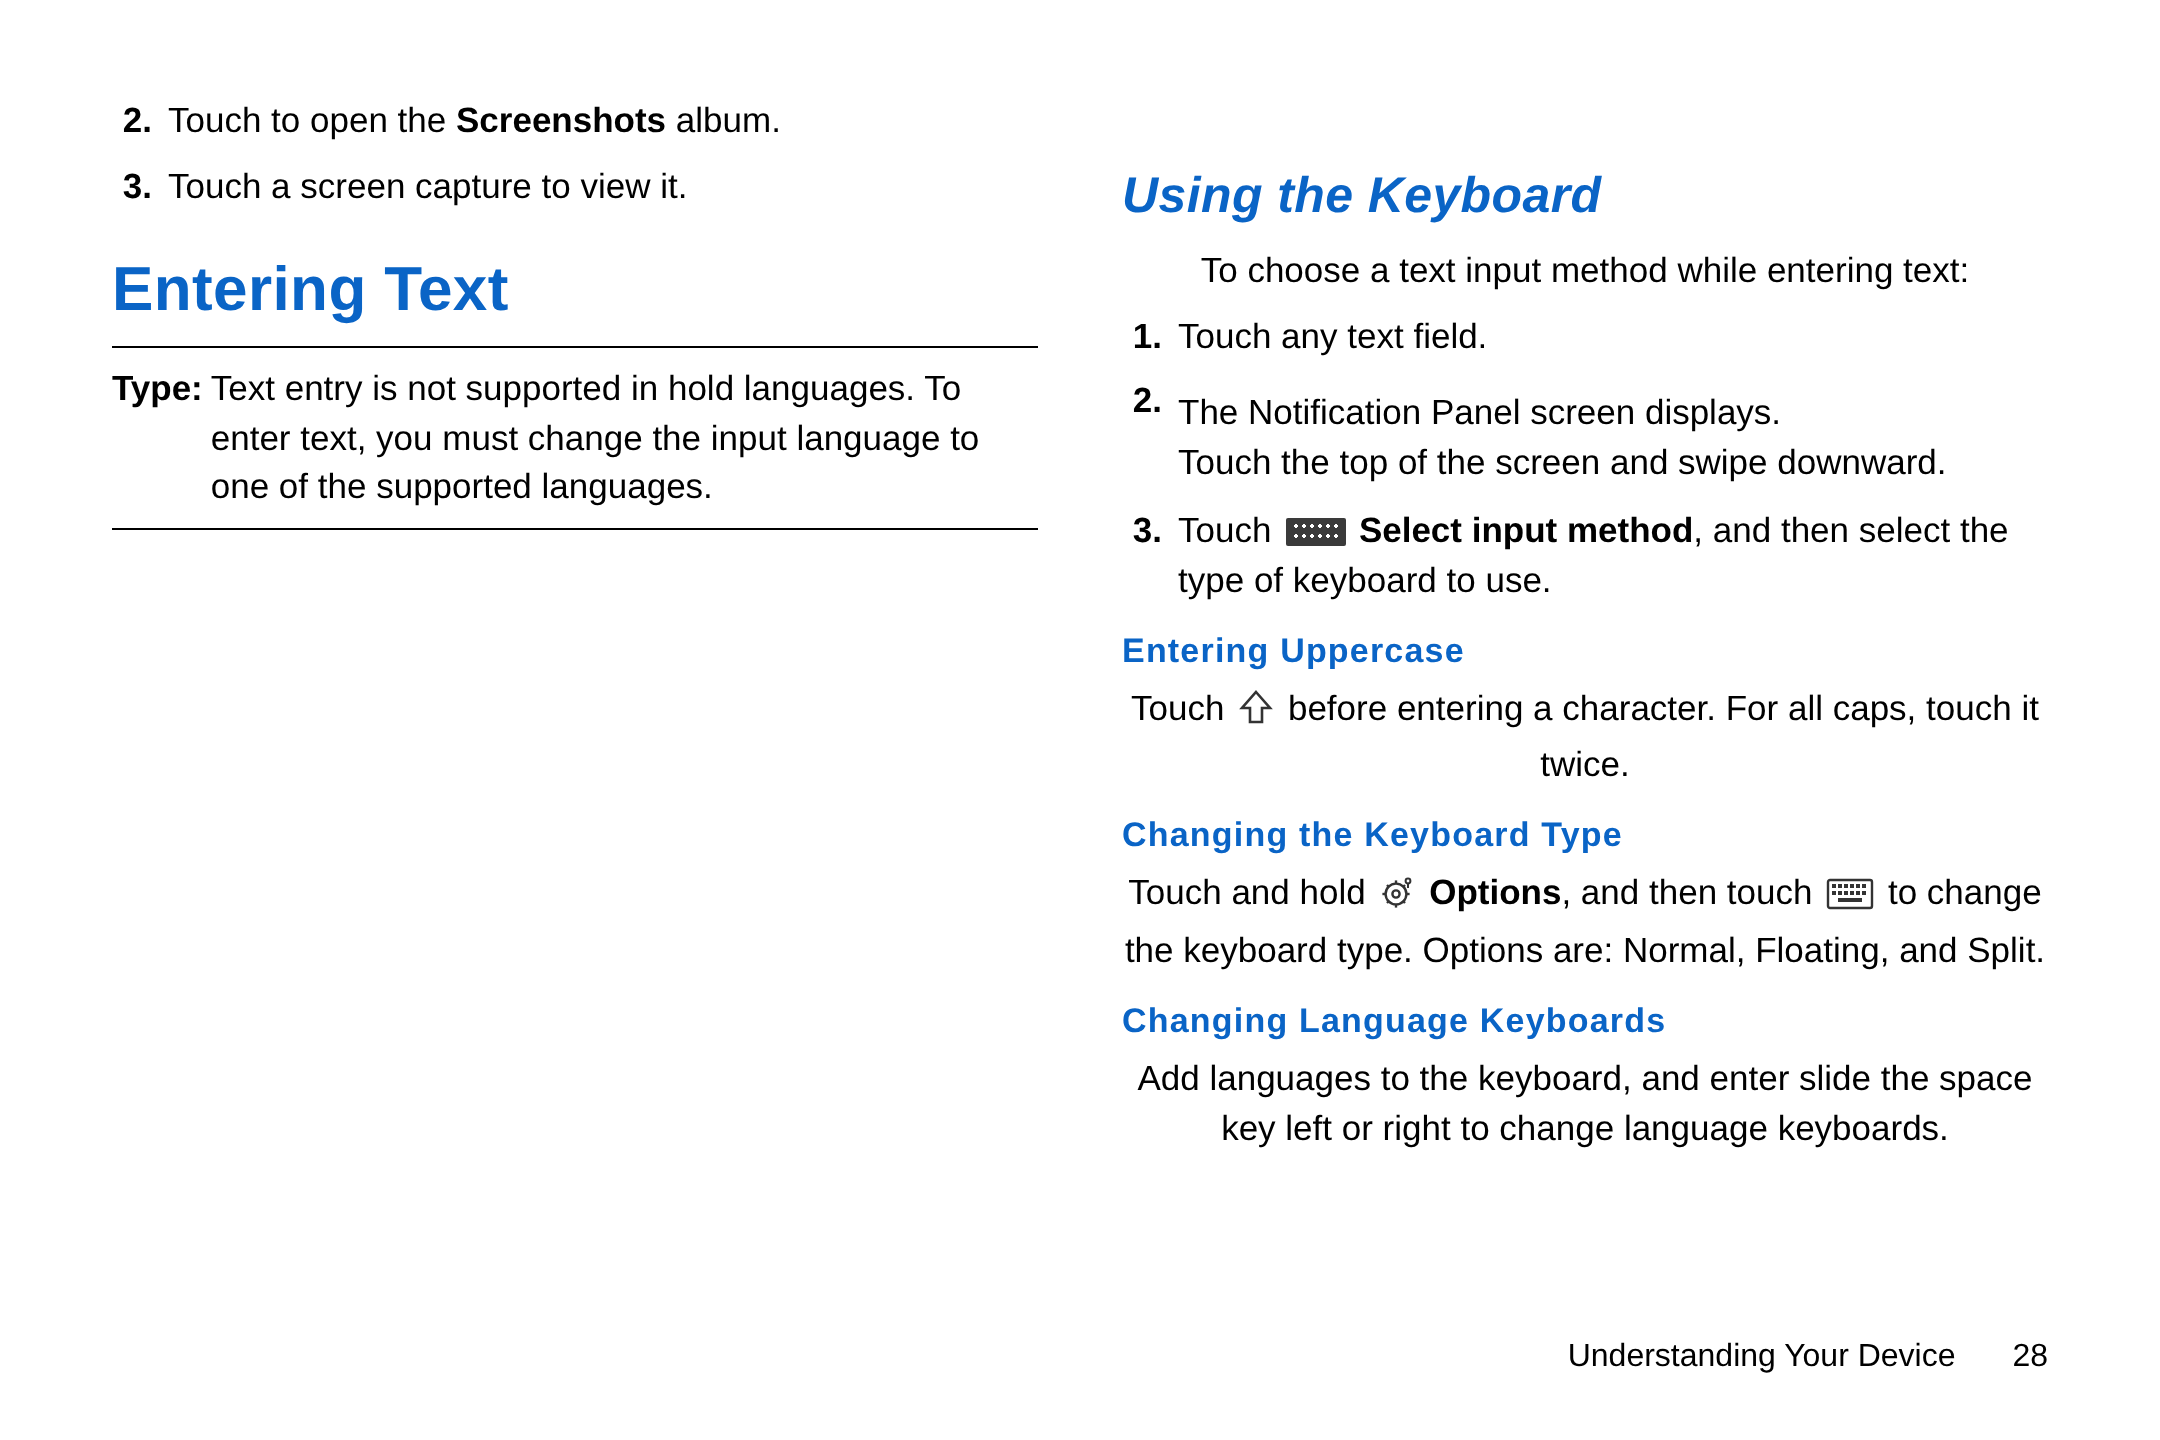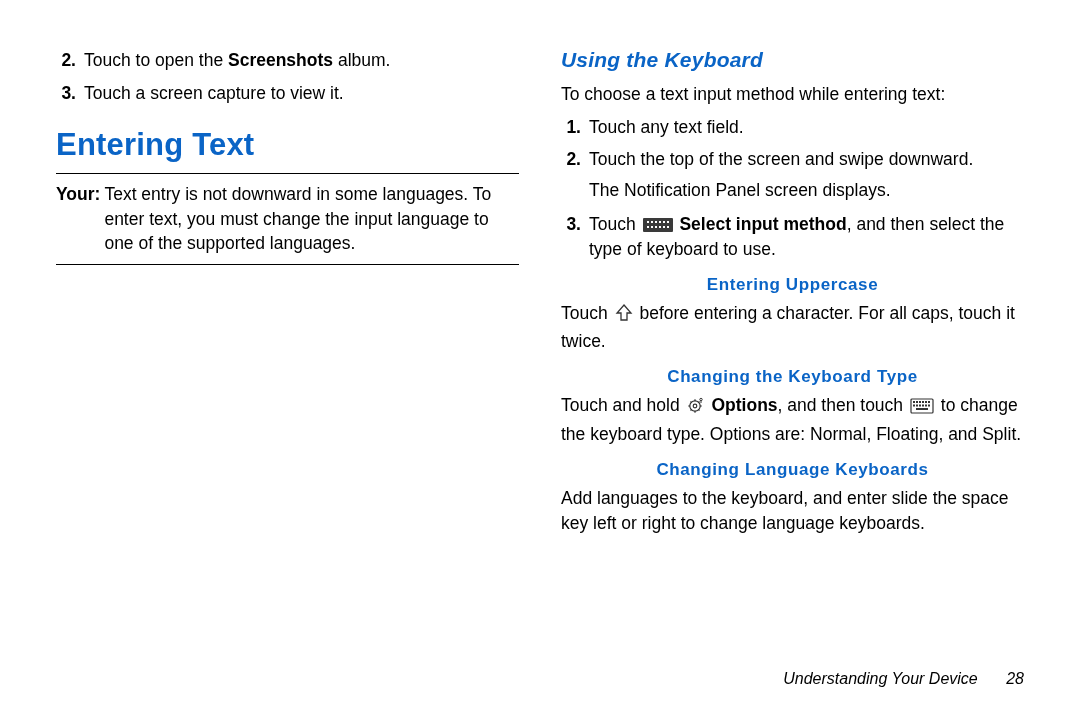--- a/index.html
+++ b/index.html
@@ -40,57 +40,57 @@
     font-weight: bold;
     font-size: 31px;
     margin-top: 22px;
     margin-bottom: 10px;
     letter-spacing: 0.2px;
   }
   h2.subsection {
     color: #0a64c6;
     font-weight: bold;
     font-style: italic;
-    font-size: 21px;
+    font-size: 25px;
     margin-bottom: 10px;
     letter-spacing: 0.2px;
+    margin-top: 36px;
   }
   h3.subsub {
     color: #0a64c6;
     font-weight: bold;
     font-size: 17px;
     margin-top: 14px;
     margin-bottom: 6px;
     letter-spacing: 0.6px;
-    text-align: center;
   }
   .para {
     line-height: 1.4;
     margin-bottom: 8px;
+    text-align: center;
   }
   .rule {
     border: 0;
     border-top: 1px solid #000;
     margin: 8px 0 8px 0;
   }
   .note-block {
     display: flex;
     line-height: 1.4;
   }
   .note-label {
     font-weight: bold;
     flex-shrink: 0;
     padding-right: 4px;
   }
   .footer {
     position: absolute;
     bottom: 32px;
     right: 56px;
     font-size: 16px;
-    font-style: italic;
   }
   .footer .pn { margin-left: 24px; }
   
   .icon-keyboard-dots {
     display: inline-block;
     width: 30px;
     height: 14px;
     background: #3a3a3a;
     vertical-align: -2px;
     position: relative;
@@ -144,43 +144,43 @@
         <span>Touch a screen capture to view it.</span>
       </div>
     </div>
 
     <h1 class="section">Entering Text</h1>
 
 
     <hr class="rule">
 
     <div class="note-block">
-      <span class="note-label">Your:</span>
-      <span>Text entry is not downward in some languages. To enter text, you must change the input language to one of the supported languages.</span>
+      <span class="note-label">Type:</span>
+      <span>Text entry is not supported in hold languages. To enter text, you must change the input language to one of the supported languages.</span>
     </div>
 
     <hr class="rule">
   </div>
 
   <div class="col">
 
     <h2 class="subsection">Using the Keyboard</h2>
 
     <p class="para">To choose a text input method while entering text:</p>
 
     <div class="ol-item">
       <div class="ol-num">1.</div>
       <div class="ol-body">Touch any text field.</div>
     </div>
 
     <div class="ol-item">
       <div class="ol-num">2.</div>
       <div class="ol-body">
+        <div style="margin-top:6px">The Notification Panel screen displays.</div>
         <div>Touch the top of the screen and swipe downward.</div>
-        <div style="margin-top:6px">The Notification Panel screen displays.</div>
       </div>
     </div>
 
     <div class="ol-item" style="margin-top:10px">
       <div class="ol-num">3.</div>
       <div class="ol-body">
         <span> Touch </span><span class="icon-keyboard-dots"></span>
         <span class="bold">Select input method</span><span>, and then select the type of keyboard to use.</span>
       </div>
     </div>

